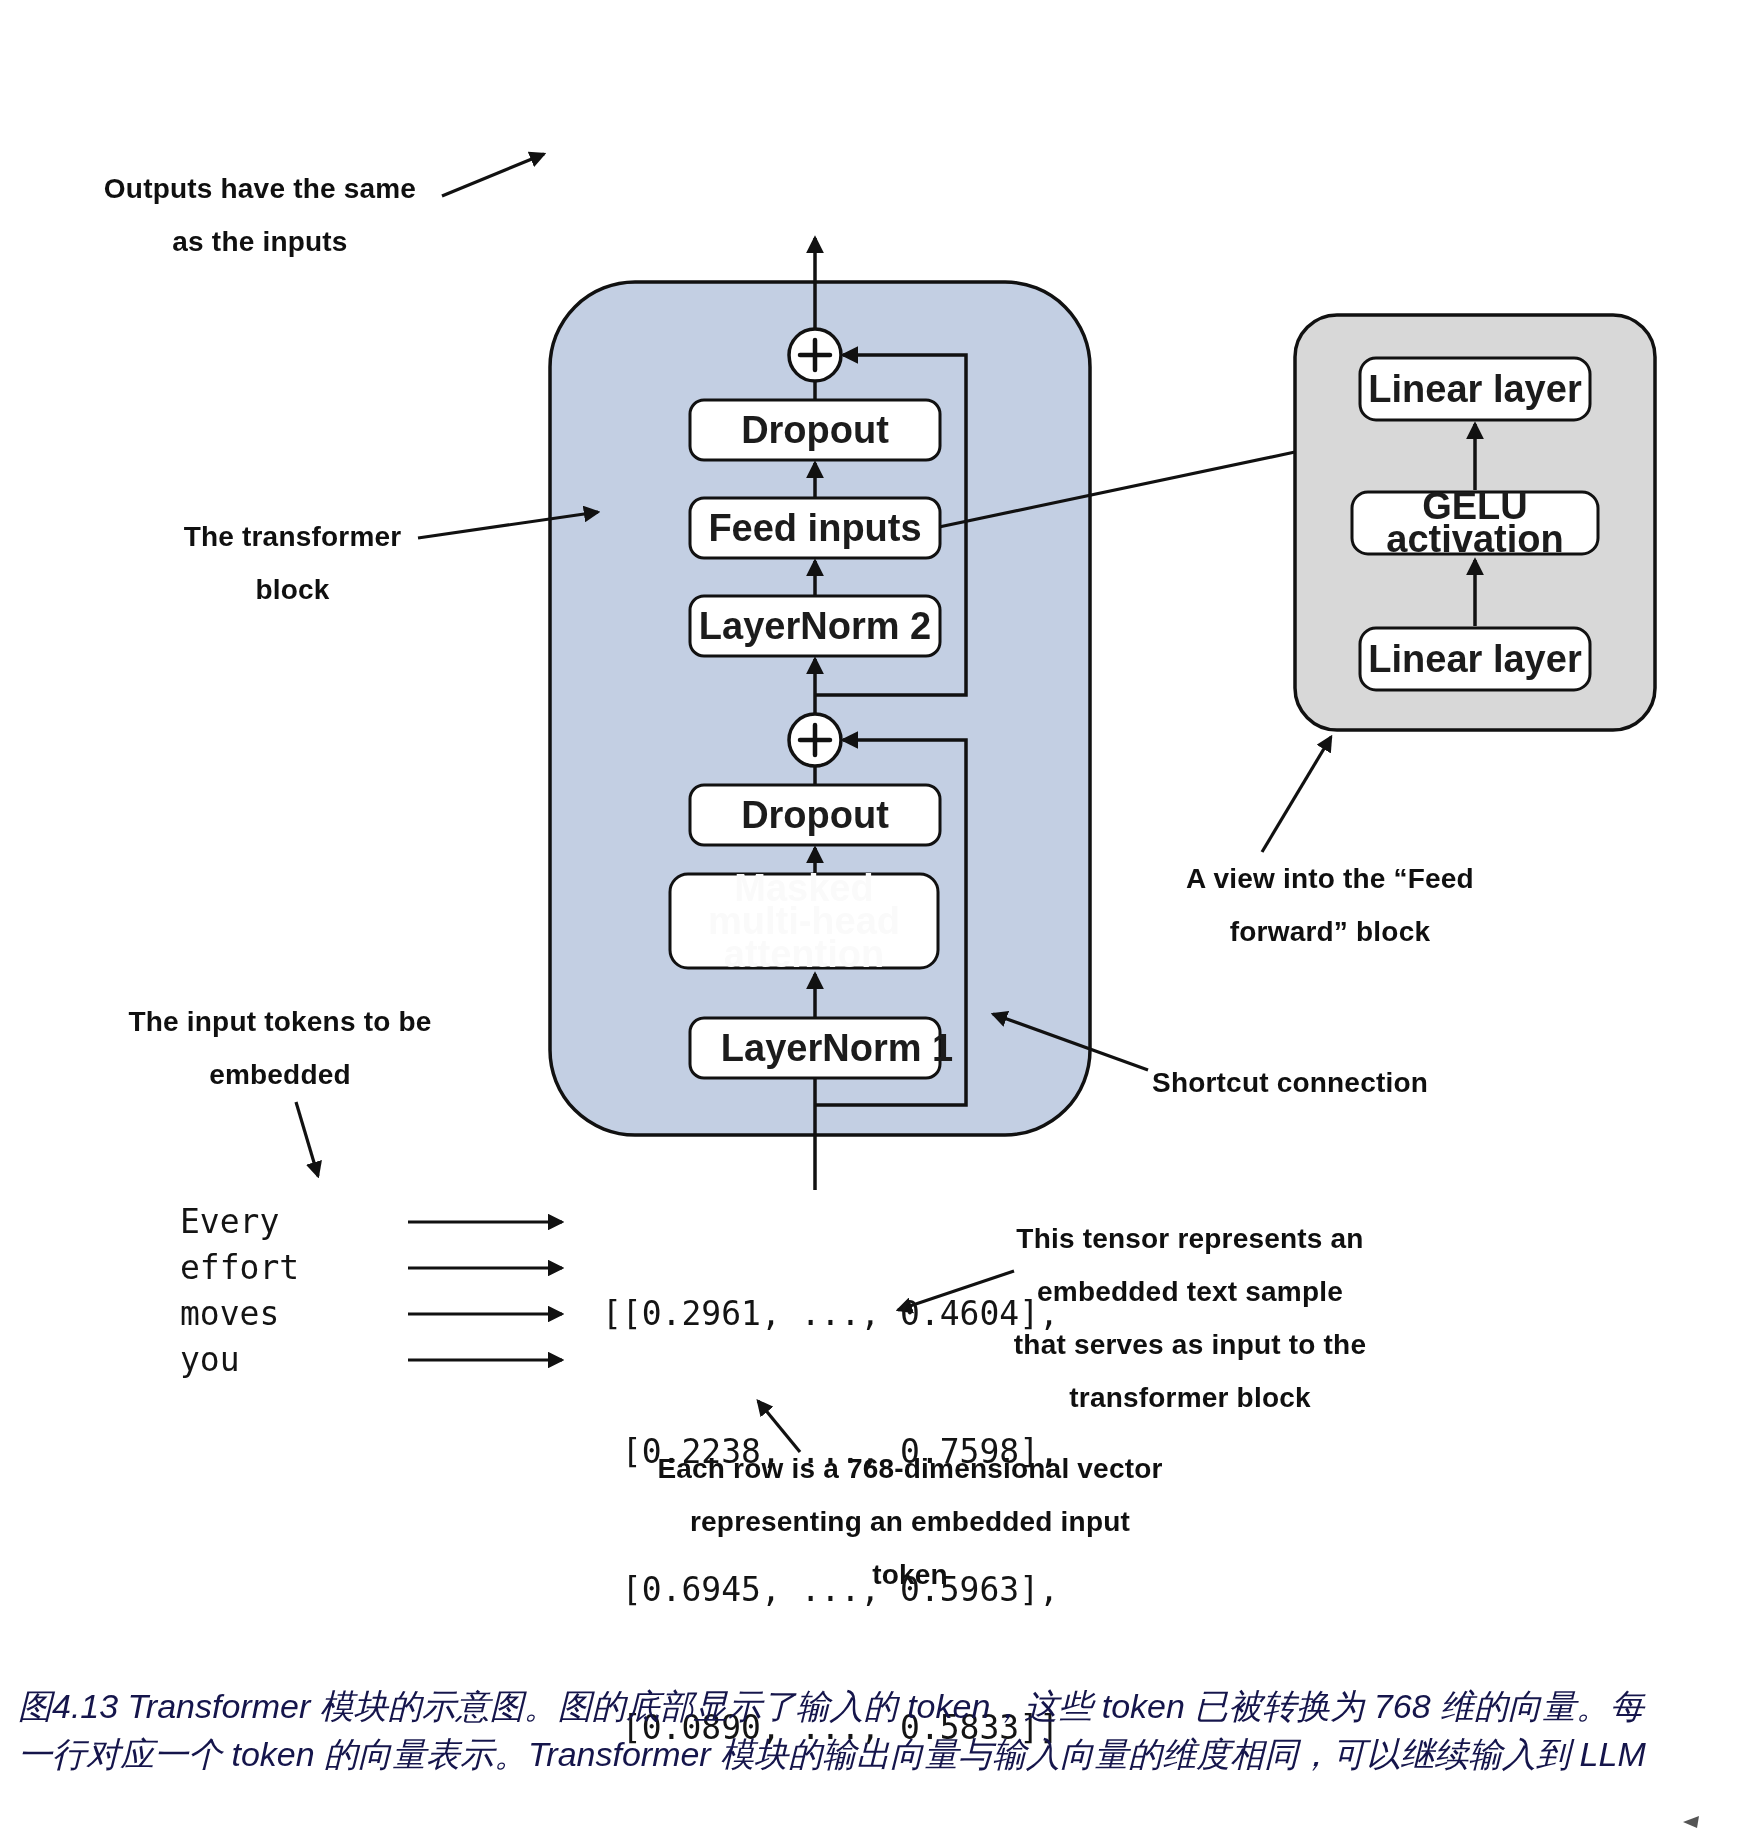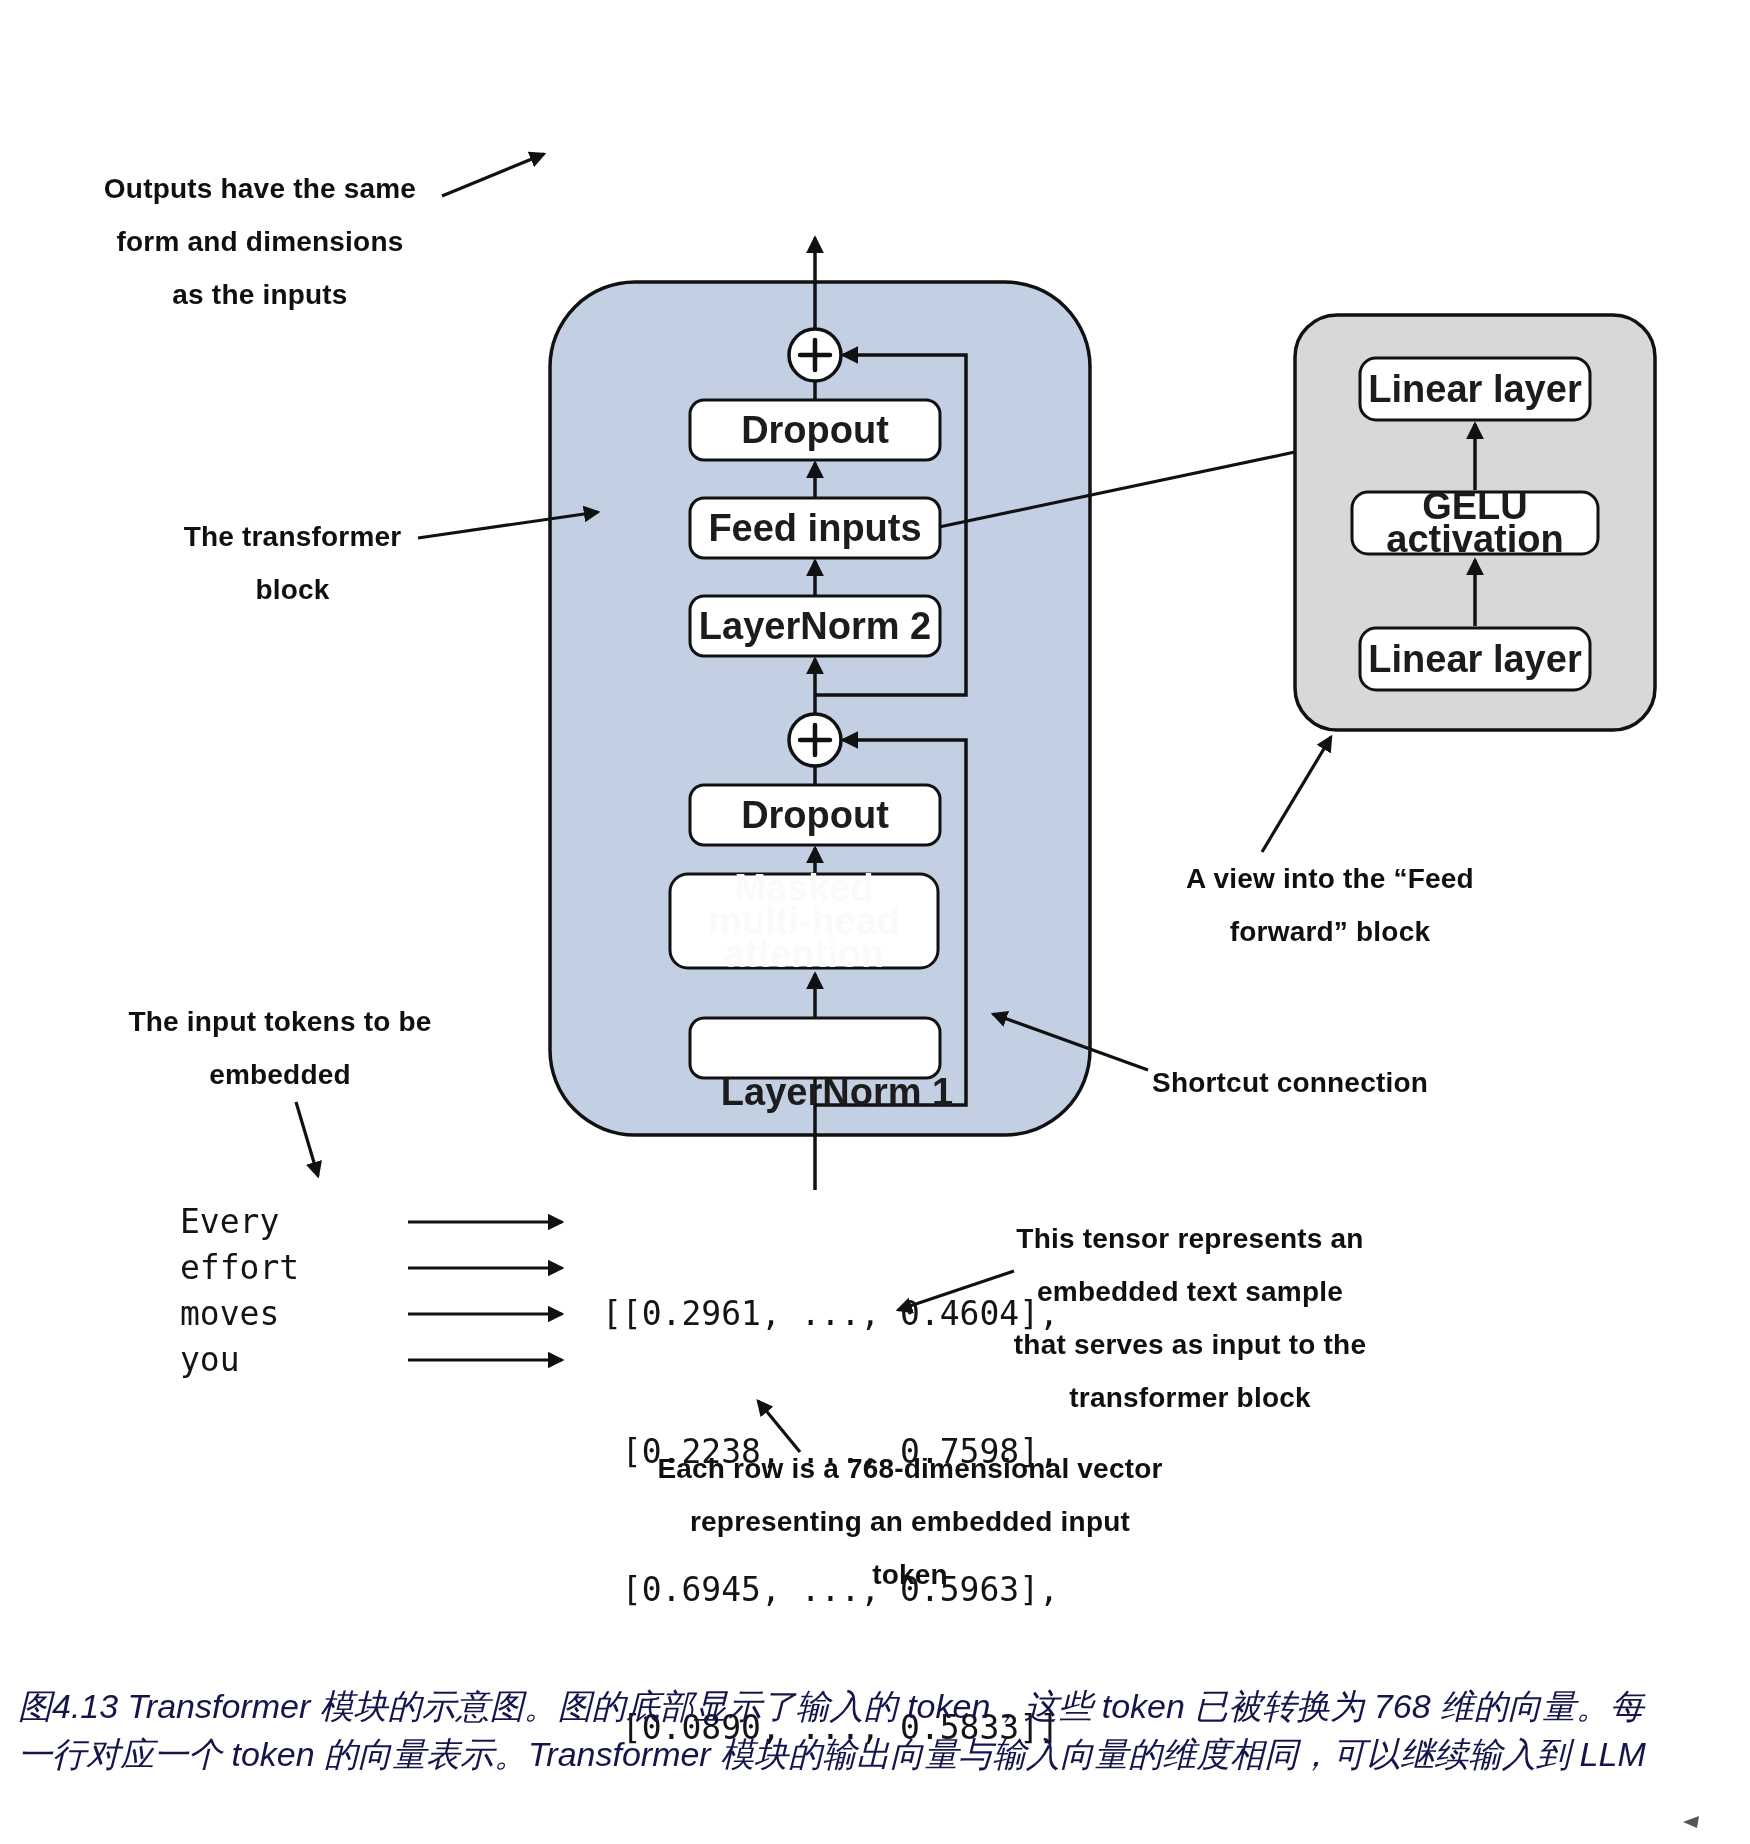--- a/index.html
+++ b/index.html
@@ -85,21 +85,20 @@
     <line class="ann" x1="408" y1="1268" x2="562" y2="1268" marker-end="url(#ah)"></line>
     <line class="ann" x1="408" y1="1314" x2="562" y2="1314" marker-end="url(#ah)"></line>
     <line class="ann" x1="408" y1="1360" x2="562" y2="1360" marker-end="url(#ah)"></line>
 
     <polygon points="1683,1822 1699,1816 1697,1828" fill="#555"></polygon>
   </svg>
 
 
   <div class="txt note" style="left:60px;top:162px;width:400px;">
     <div>Outputs have the same</div>
-    <div>form and dimensions</div>
     <div>as the inputs</div>
   </div>
 
   <div class="txt note" style="left:120px;top:510px;width:345px;">
     <div>The transformer</div>
     <div>block</div>
   </div>
 
   <div class="txt note" style="left:1130px;top:852px;width:400px;">
     <div>A view into the “Feed</div>
@@ -124,21 +123,21 @@
     <div>Each row is a 768-dimensional vector</div>
     <div>representing an embedded input</div>
     <div>token</div>
   </div>
 
   <div class="txt boxlabel" style="left:690px;top:400px;width:250px;height:60px;">Dropout</div>
   <div class="txt boxlabel" style="left:690px;top:498px;width:250px;height:60px;">Feed inputs</div>
   <div class="txt boxlabel" style="left:690px;top:596px;width:250px;height:60px;text-align:right;">LayerNorm 2</div>
   <div class="txt boxlabel" style="left:690px;top:785px;width:250px;height:60px;">Dropout</div>
   <div class="txt boxlabel white" style="left:670px;top:874px;width:268px;height:94px;padding:0 12px;box-sizing:border-box;">Masked multi-head attention</div>
-  <div class="txt boxlabel" style="left:690px;top:1062px;width:294px;height:60px;">LayerNorm 1</div>
+  <div class="txt boxlabel" style="left:690px;top:1018px;width:294px;height:60px;">LayerNorm 1</div>
 
   <div class="txt boxlabel" style="left:1360px;top:358px;width:230px;height:62px;">Linear layer</div>
   <div class="txt boxlabel" style="left:1352px;top:492px;width:246px;height:62px;">GELU activation</div>
   <div class="txt boxlabel" style="left:1360px;top:628px;width:230px;height:62px;">Linear layer</div>
 
   <div class="txt tokens" style="left:180px;top:1199px;width:204px;">
     <div>Every</div>
     <div>effort</div>
     <div>moves</div>
     <div>you</div>

